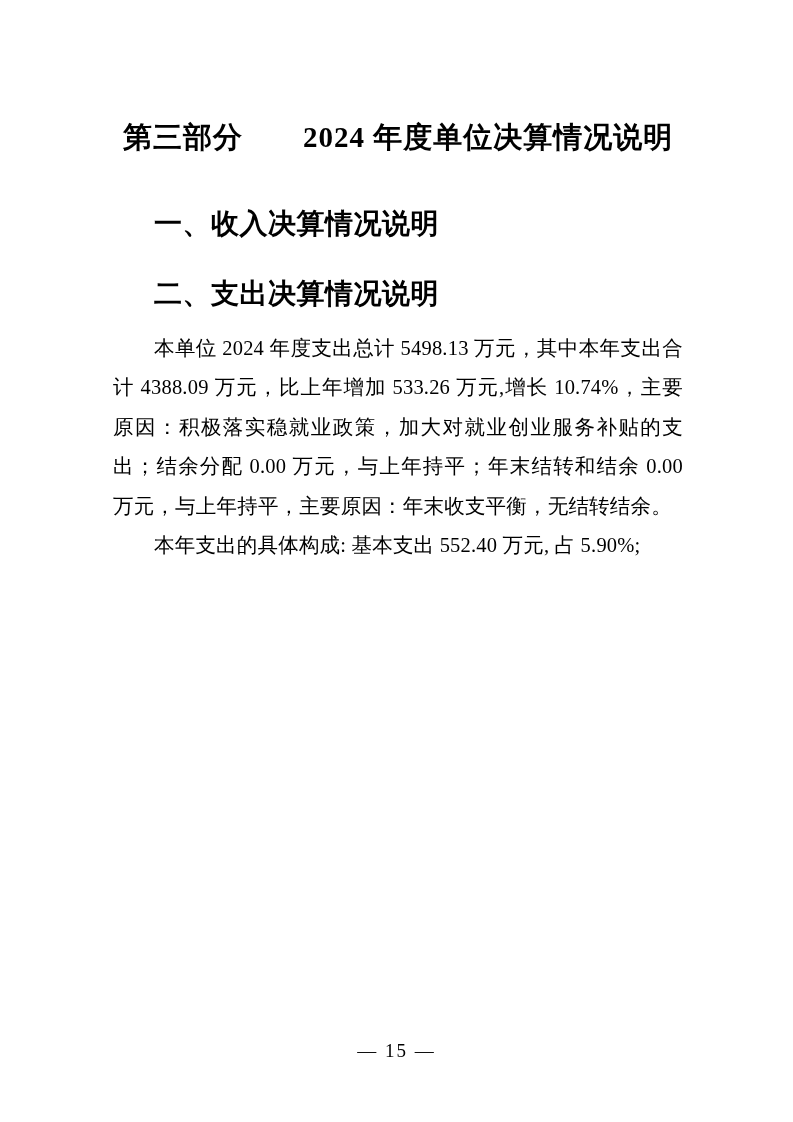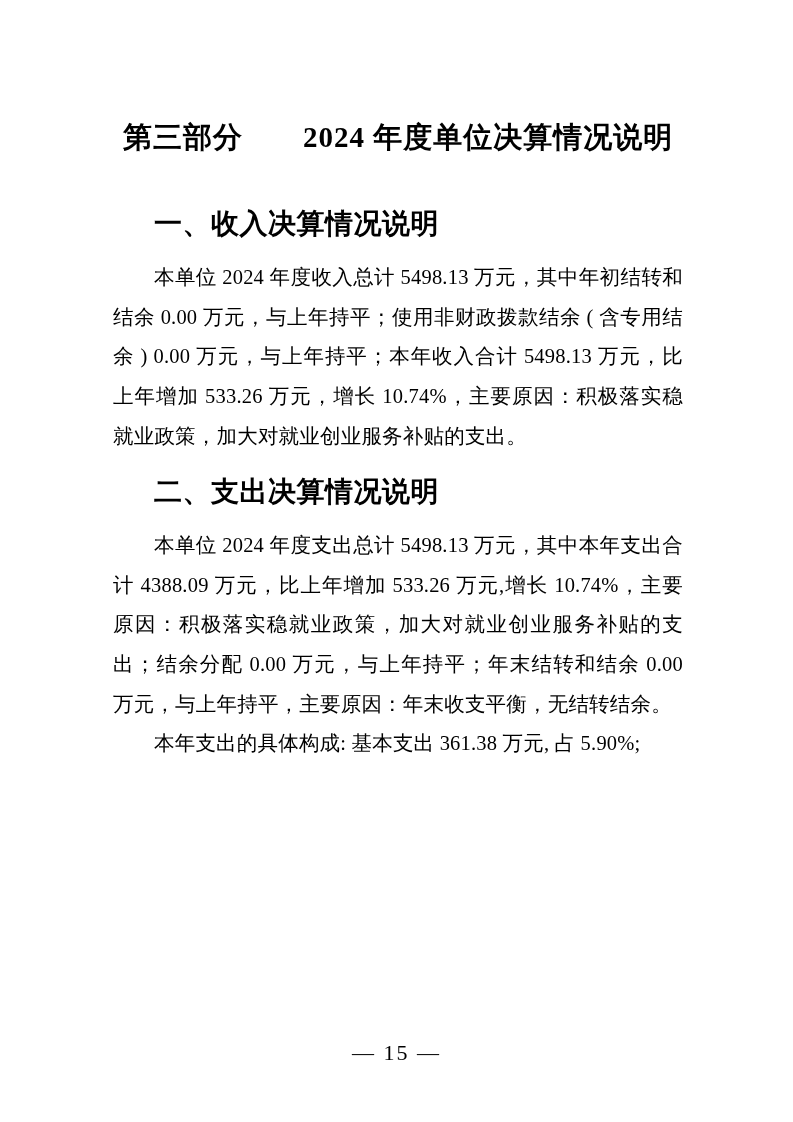--- a/index.html
+++ b/index.html
@@ -61,42 +61,41 @@
   }
   .gap {
     height: 9px;
   }
   .page-number {
     position: absolute;
     left: 0;
     right: 0;
     top: 1040px;
     text-align: center;
-    font-size: 22px;
+    font-size: 19px;
     font-family: "Liberation Serif", "DejaVu Serif", serif;
     letter-spacing: 2px;
   }
 </style>
 </head>
 <body>
 
 <div class="page">
   <div class="content">
 
     <h1 class="doc-title">第三部分　　2024 年度单位决算情况说明</h1>
 
     <h2 class="section-heading">一、收入决算情况说明</h2>
 
-    <p class="body-text">本单位 2024 年度收入总计 5498.13 万元，其中年初结转和结余 0.00 万元，与上年持平；使用非财政拨款结余 ( 含专用结余 ) 0.00 万元，与上年持平；本年收入合计 5498.13 万元，比上年增加 533.26 万元，增长 10.74%，主要原因：积极落实稳就业政策，加大对就业创业服务补贴的支出。</p>
 
 
     <div class="gap"></div>
 
     <h2 class="section-heading">二、支出决算情况说明</h2>
 
     <p class="body-text">本单位 2024 年度支出总计 5498.13 万元，其中本年支出合计 4388.09 万元，比上年增加 533.26 万元,增长 10.74%，主要原因：积极落实稳就业政策，加大对就业创业服务补贴的支出；结余分配 0.00 万元，与上年持平；年末结转和结余 0.00 万元，与上年持平，主要原因：年末收支平衡，无结转结余。</p>
 
-    <p class="body-text">本年支出的具体构成: 基本支出 361.38 万元, 占 5.90%;</p>
+    <p class="body-text">本年支出的具体构成: 基本支出 552.40 万元, 占 5.90%;</p>
 
   </div>
 
   <div class="page-number">— 15 —</div>
 </div>
 
 </body></html>

